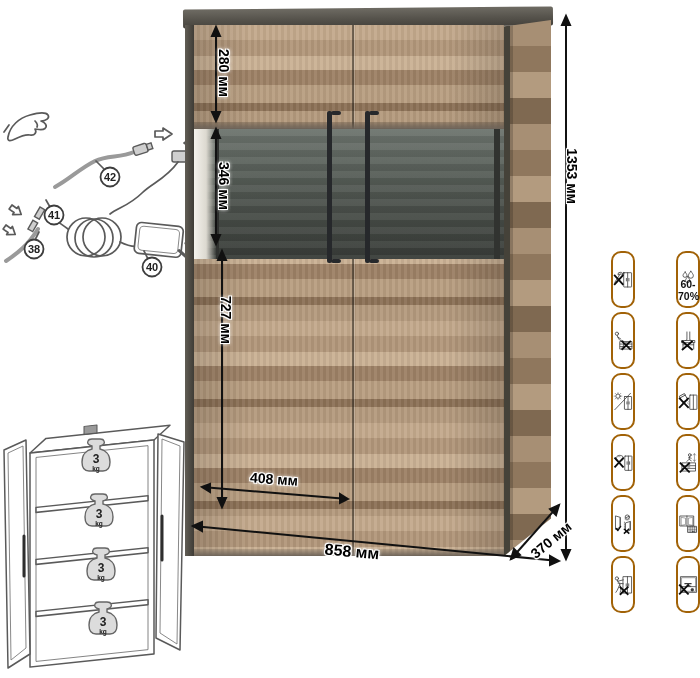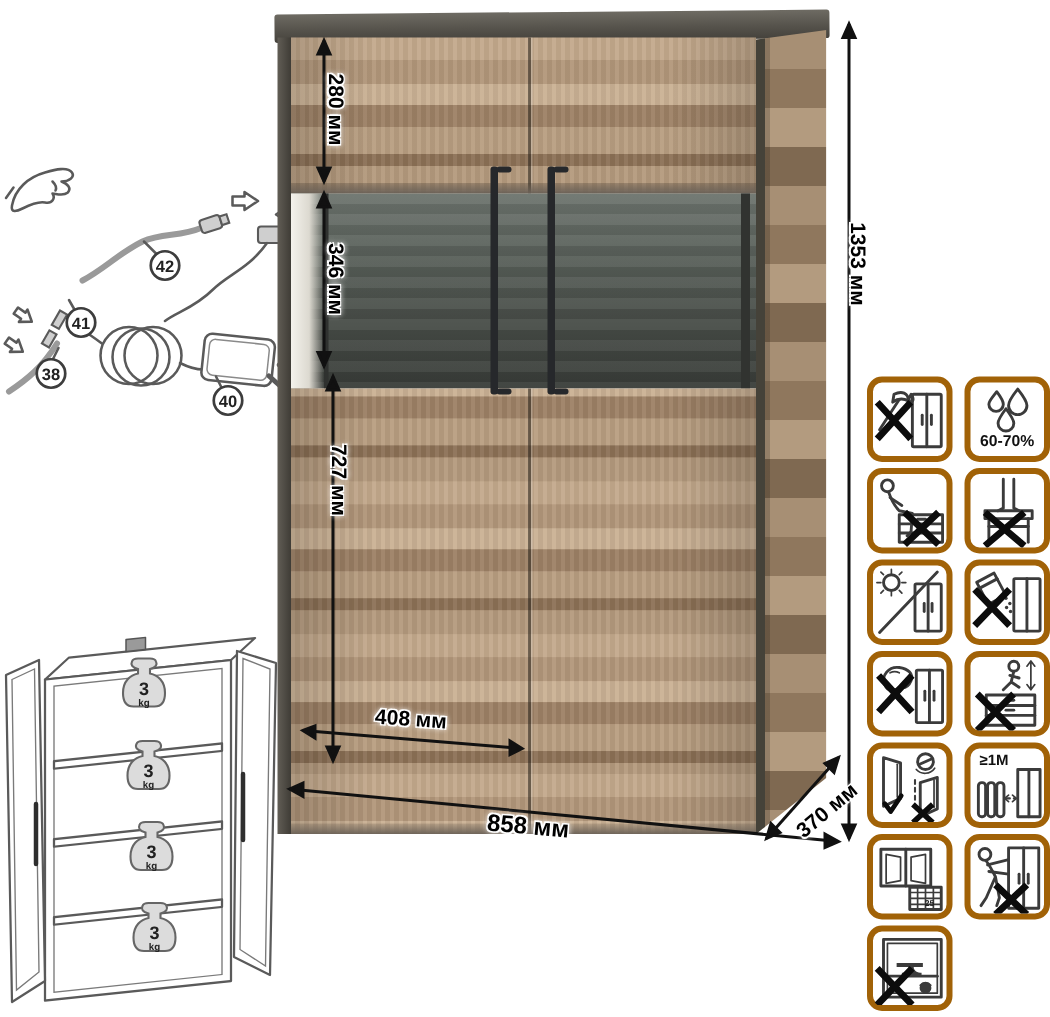--- a/index.html
+++ b/index.html
@@ -45,21 +45,21 @@
 
   
   .dim{position:absolute;font-weight:bold;font-size:14px;color:#000;white-space:nowrap;z-index:9;
        text-shadow:-1px -1px 0 #fff,1px -1px 0 #fff,-1px 1px 0 #fff,1px 1px 0 #fff,0 0 4px #fff,0 0 4px #fff;}
   .rot90{transform:translate(-50%,-50%) rotate(90deg);}
   #dims{position:absolute;left:0;top:0;z-index:8;pointer-events:none;}
 
   
   .icons{position:absolute;left:578px;top:251px;display:grid;
          grid-template-columns:57px 57px;grid-auto-rows:57px;gap:4px 8px;}
-  .tile{position:relative;border:4px solid #a16207;border-radius:10px;background:#fff;box-sizing:border-box;}
+  .tile{position:relative;border:2px solid #a16207;border-radius:10px;background:#fff;box-sizing:border-box;margin-left:33px;}
   .tile svg{position:absolute;left:0;top:0;width:100%;height:100%;}
   .tile svg *{fill:none;stroke:#3b3b3b;stroke-width:2.2;stroke-linecap:round;stroke-linejoin:round;}
   .tile svg .xx{stroke:#0c0c0c;stroke-width:5.2;stroke-linecap:square;}
   .tile svg .fill{fill:#3b3b3b;stroke:none;}
   .tile svg .thin{stroke-width:1.3;}
   .tile svg .dash{stroke-dasharray:3 3;stroke-width:1.6;}
   .tile svg text{stroke:none;fill:#222;font-family:"Liberation Sans",sans-serif;font-weight:bold;}
   .ci-label{position:absolute;left:0;right:0;text-align:center;font-weight:bold;color:#111;}
   .lbl-bottom{bottom:4px;font-size:10.5px;}
   .lbl-temp{bottom:3px;font-size:8.5px;letter-spacing:-0.3px;}
@@ -363,32 +363,20 @@
         <circle cx="40" cy="10" r="6"></circle>
           <line x1="35.5" y1="12" x2="44.5" y2="8"></line>
         <path class="thin" d="M33,16 A9,9 0 0,0 47,15"></path>
         <line class="dash" x1="32" y1="24" x2="32" y2="40"></line>
         <polygon points="36,26 49,22 49,46 36,52"></polygon>
           <line class="thin" x1="46.5" y1="24" x2="46.5" y2="45"></line>
         <path class="xx" d="M32,44 L44,55 M44,44 L32,55" style="stroke-width:4.2"></path>
       </svg>
     </div>
 
-    <div class="tile">
-      <svg viewBox="0 0 56 56">
-        <rect x="6" y="26" width="5.5" height="26" rx="2.5"></rect>
-        <rect x="13" y="26" width="5.5" height="26" rx="2.5"></rect>
-        <rect x="20" y="26" width="5.5" height="26" rx="2.5"></rect>
-        <rect x="36" y="16" width="17" height="36"></rect>
-          <line x1="44.5" y1="16" x2="44.5" y2="52"></line>
-        <line class="dash" x1="27" y1="38" x2="34" y2="38"></line>
-        <path class="thin" d="M29,35.5 L26,38 L29,40.5 M32,35.5 L35,38 L32,40.5"></path>
-      </svg>
-      <div class="ci-label lbl-tl">≥1M</div>
-    </div>
 
     <div class="tile">
       <svg viewBox="0 0 56 56">
         <rect x="6" y="7" width="38" height="28"></rect>
           <line x1="25" y1="7" x2="25" y2="35"></line>
         <polygon class="thin" points="10,11 21,13 21,31 10,33"></polygon>
         <polygon class="thin" points="40,11 29,13 29,31 40,33"></polygon>
         <rect x="28" y="36" width="24" height="17" style="fill:#fff"></rect>
         <path class="thin" d="M28,40 L52,40 M28,44.5 L52,44.5 M28,49 L52,49 M34,36 L34,53 M40,36 L40,53 M46,36 L46,53"></path>
         <text x="43" y="50.5" font-size="6.5" text-anchor="middle">25</text>

